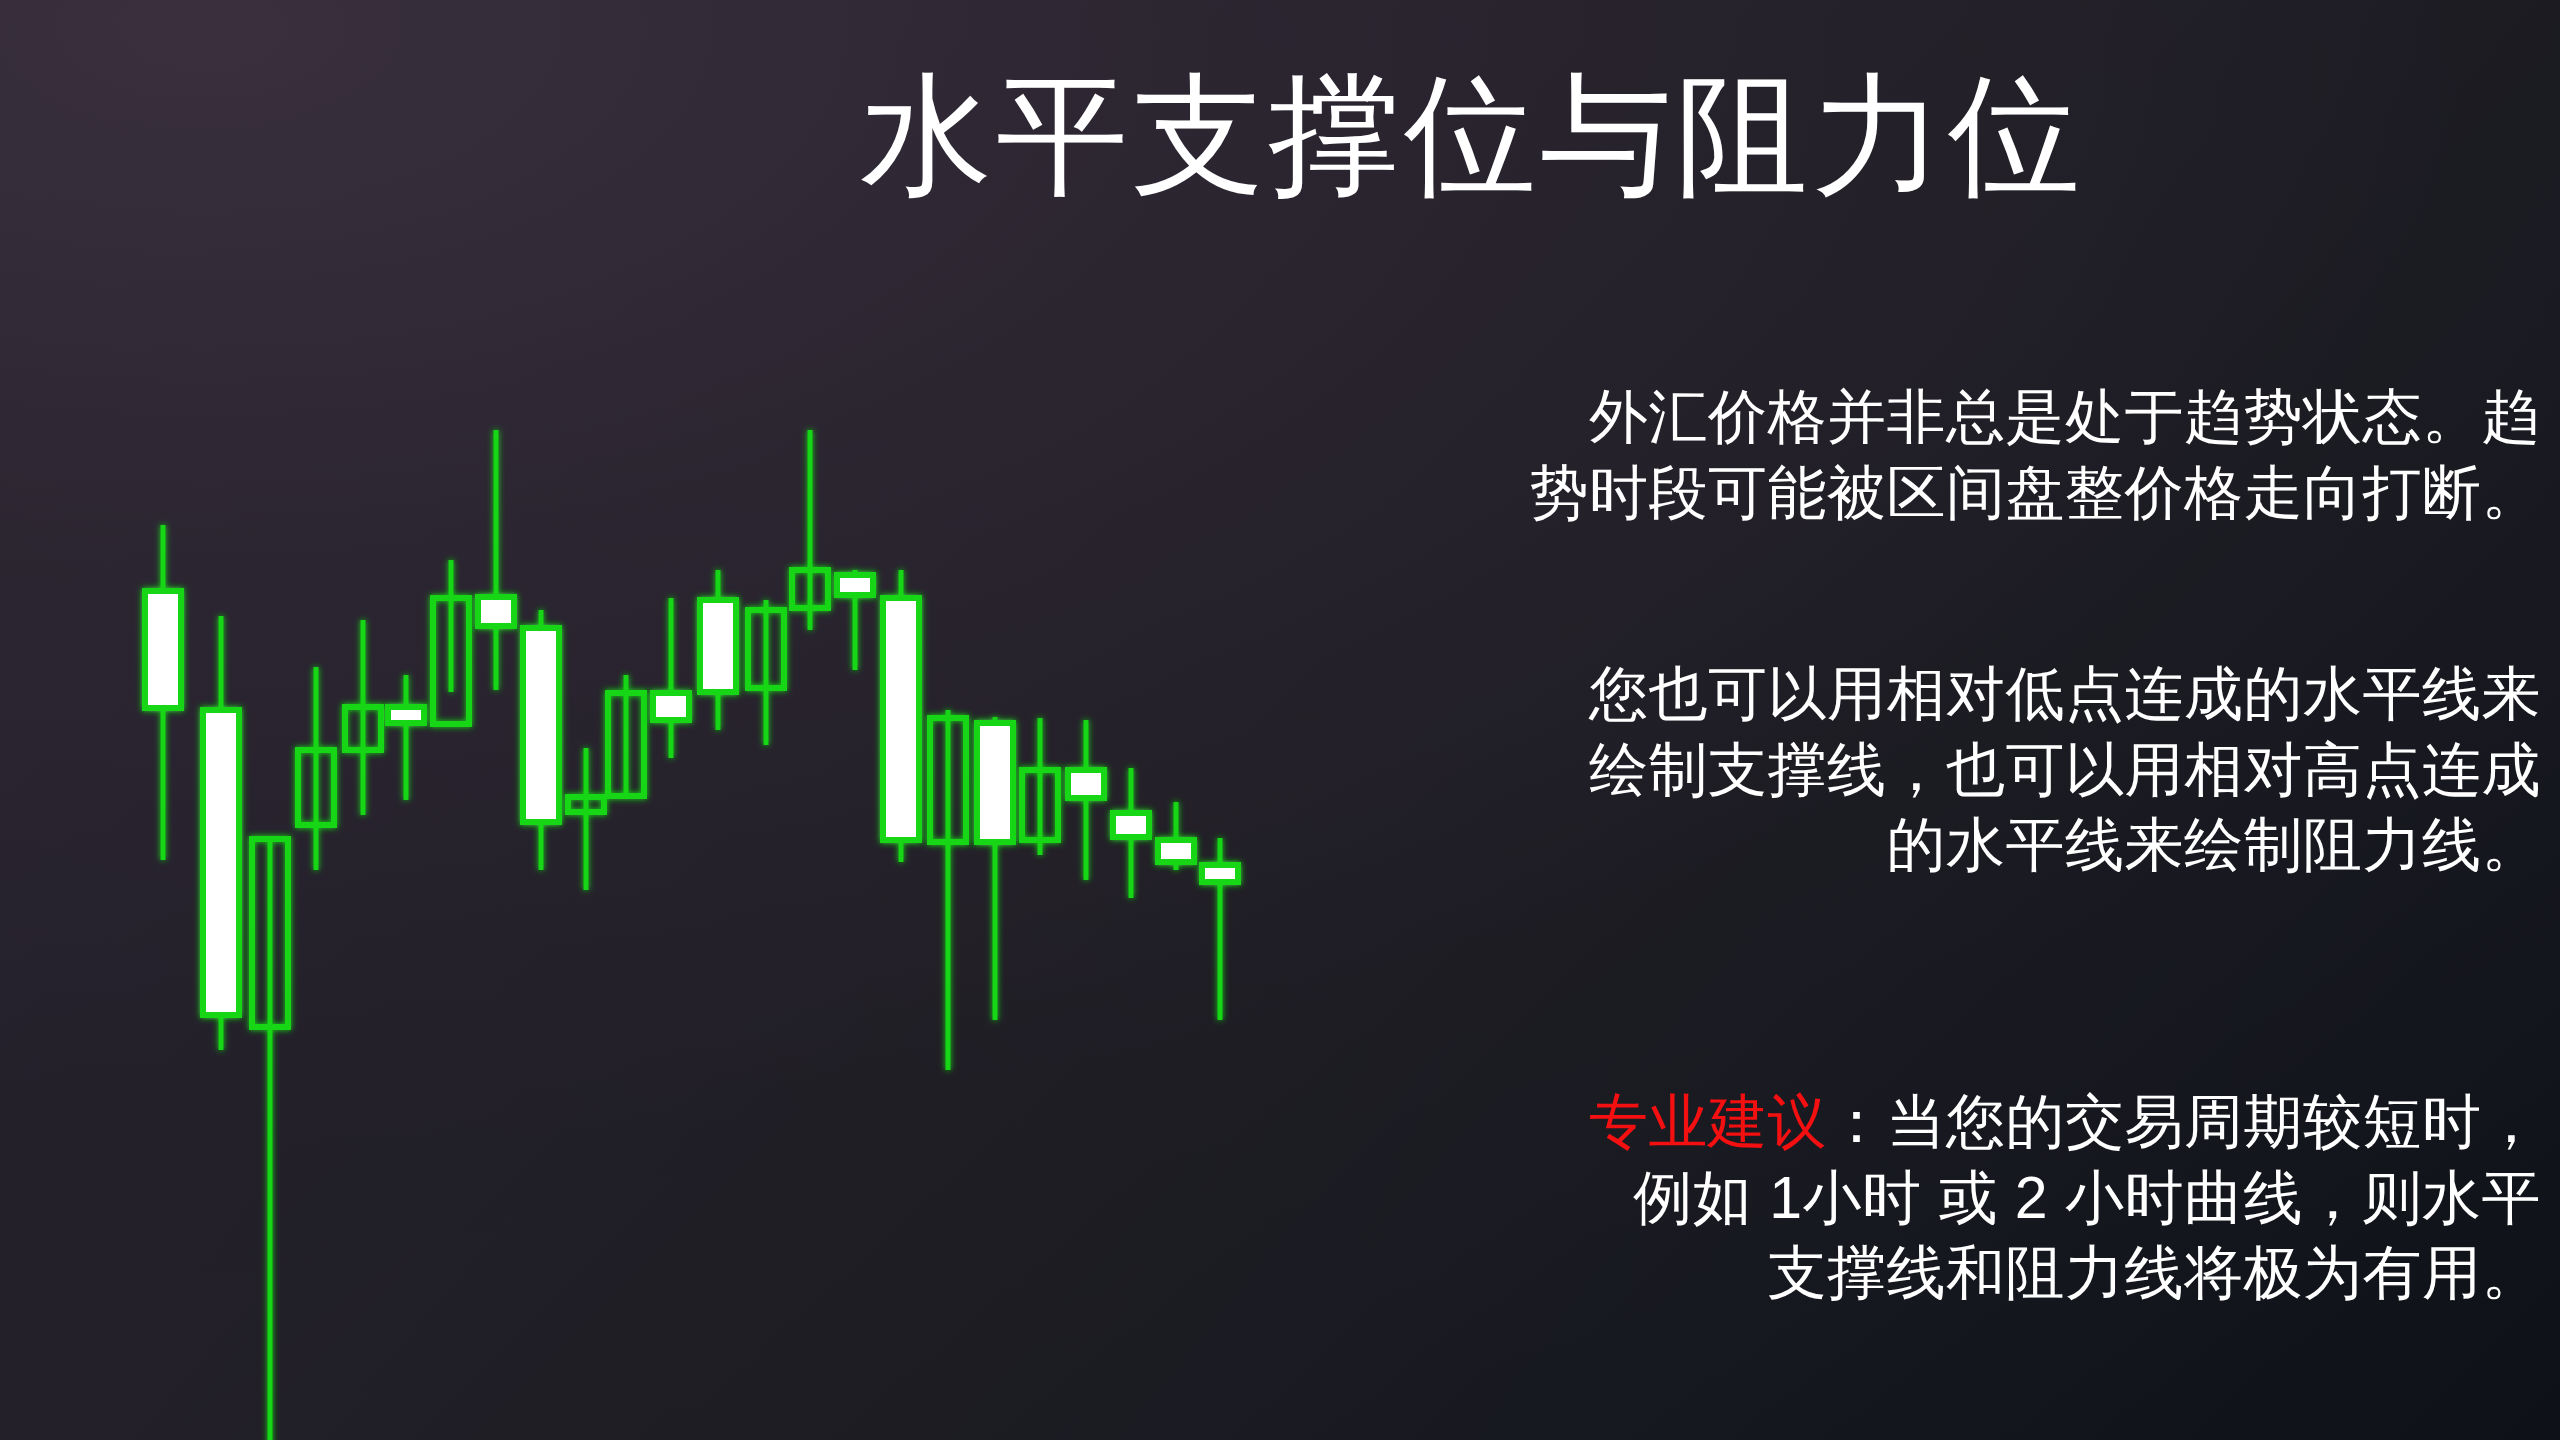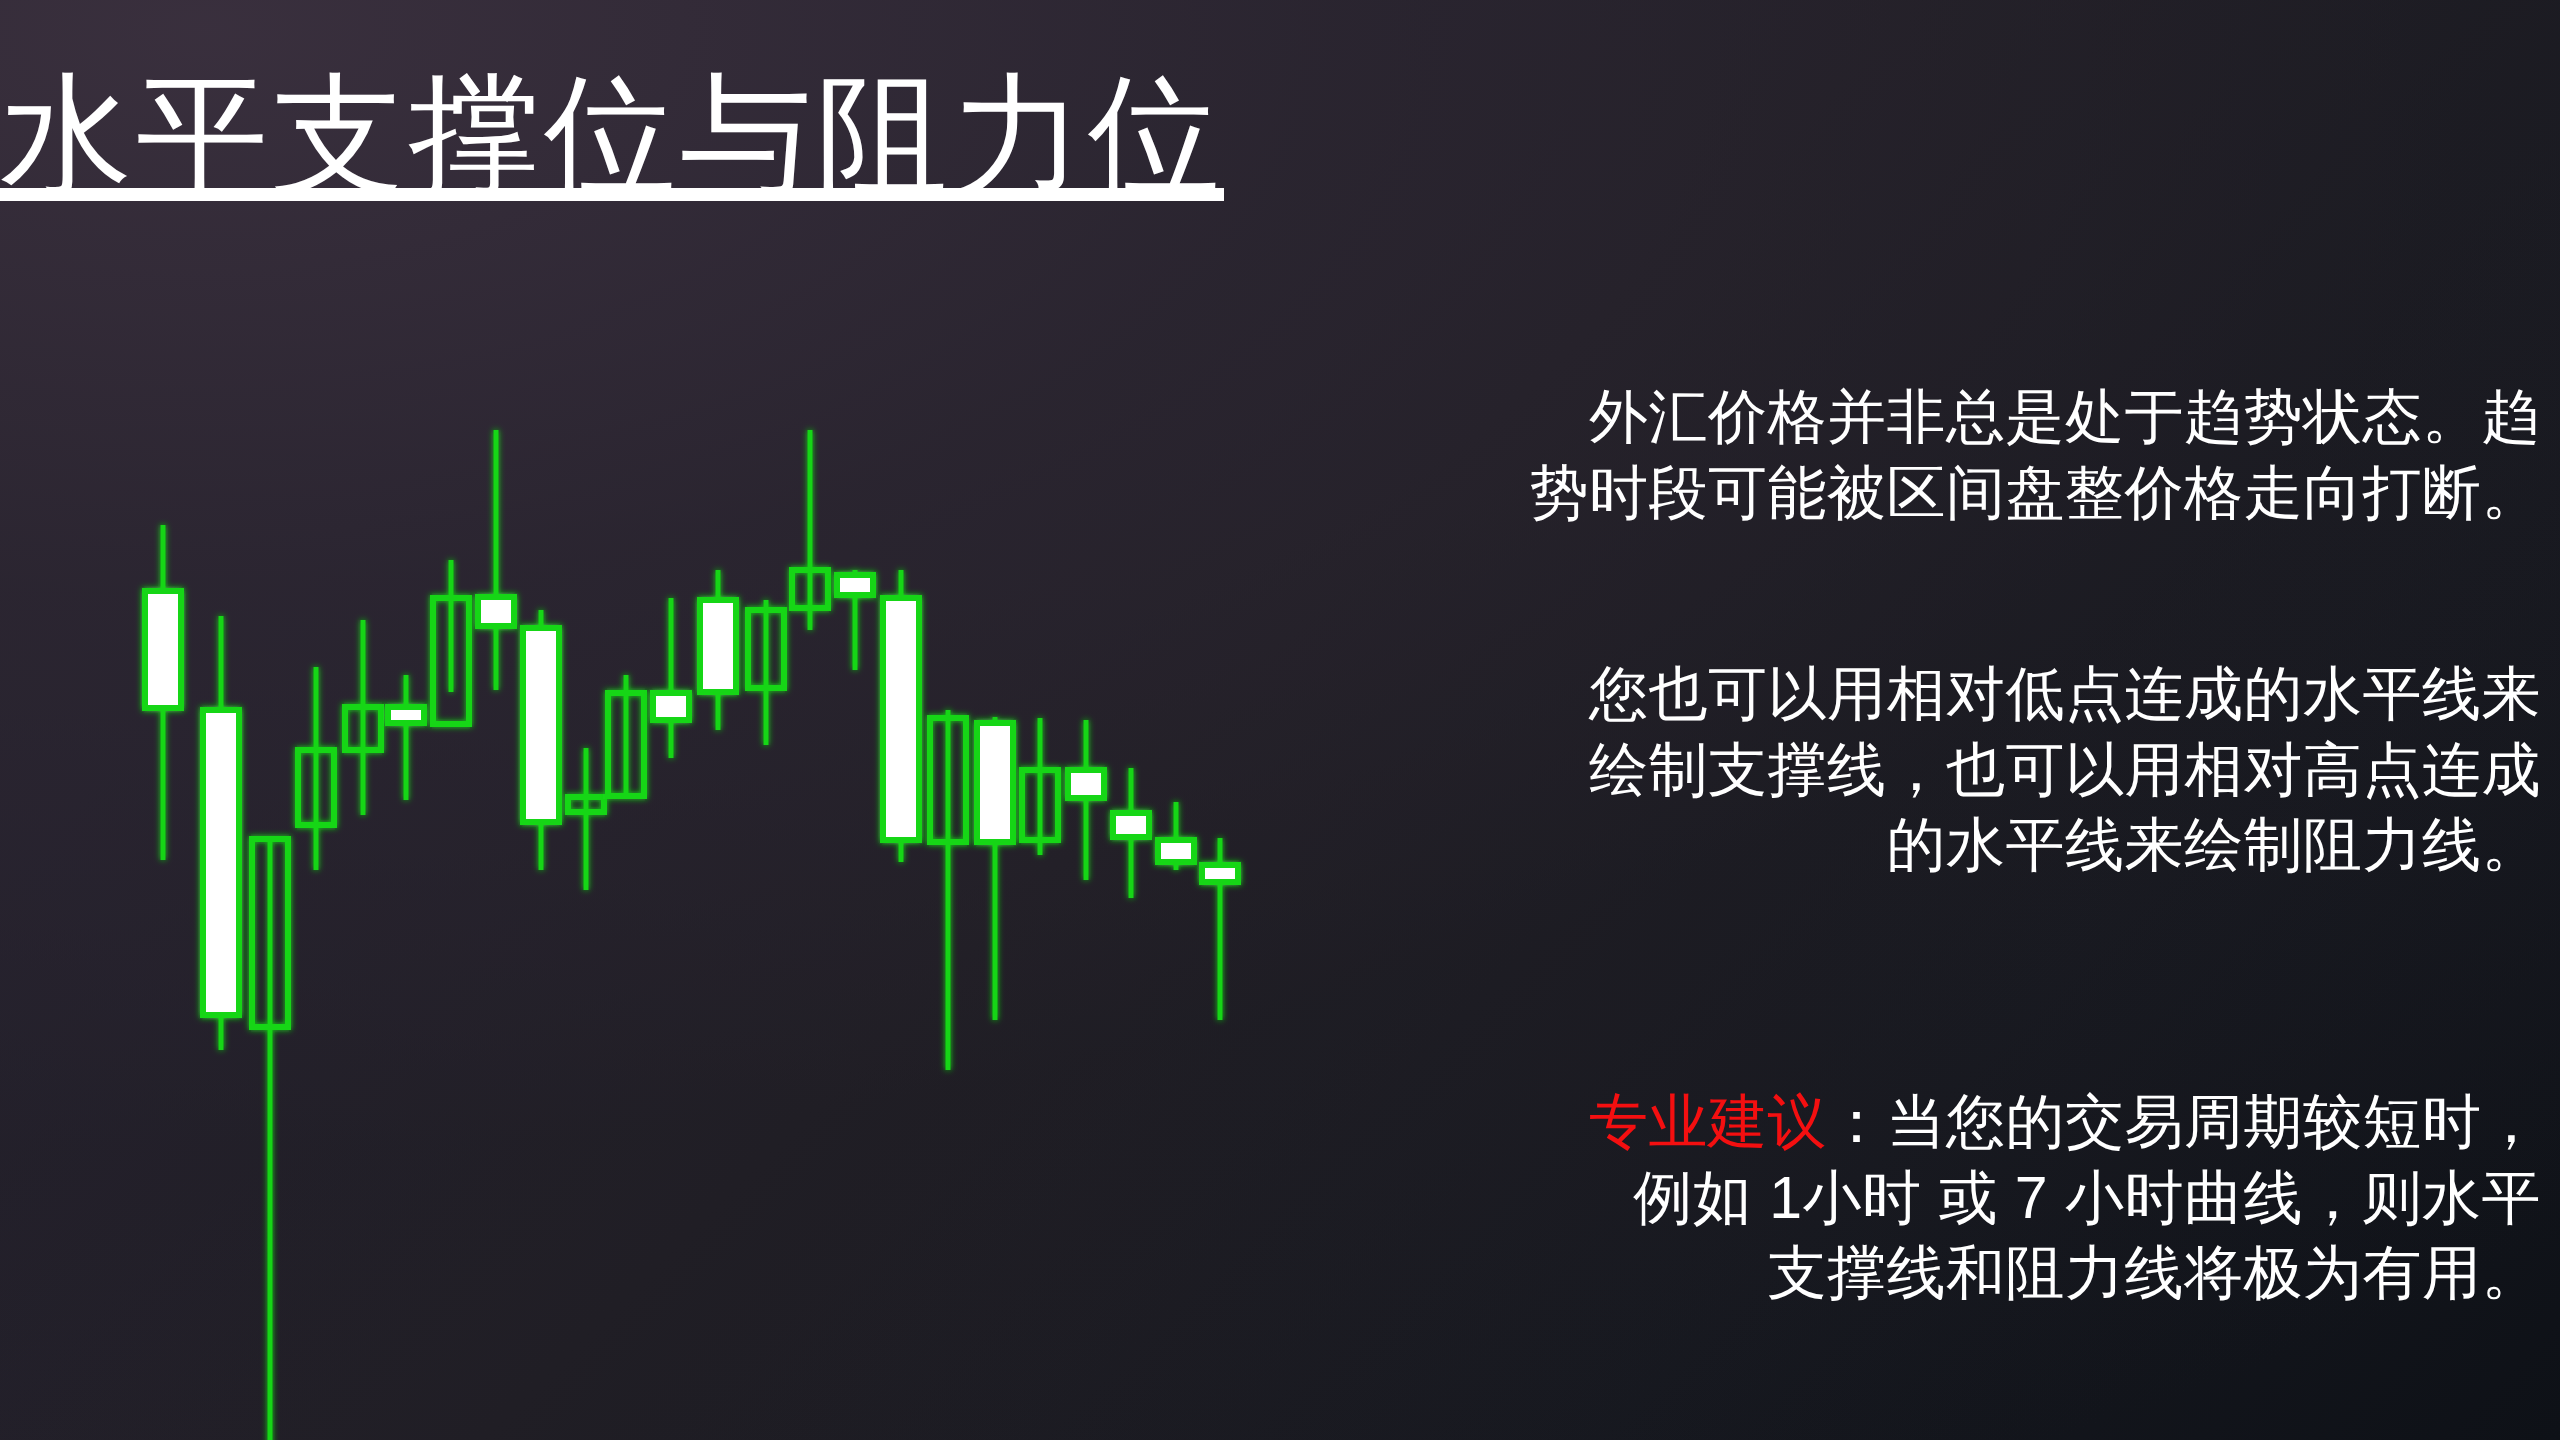--- a/index.html
+++ b/index.html
@@ -19,28 +19,27 @@
       radial-gradient(ellipse 170% 150% at 8% 2%, rgba(58,48,62,0.95) 0%, rgba(44,38,49,0.75) 26%, rgba(32,30,37,0.35) 52%, rgba(15,18,24,0) 78%),
       linear-gradient(135deg, #2b2530 0%, #262230 22%, #201e25 48%, #16181f 76%, #0e1117 100%);
   }
 
   
   .title {
     position: absolute;
     left: 0;
     top: 62px;
     width: 2084px;
-    text-align: left;
+    text-align: right;
     color: #ffffff;
     font-size: 132px;
     line-height: 1.12;
     font-weight: 400;
     letter-spacing: 4px;
     white-space: nowrap;
-    text-decoration: underline;
   }
 
   
   .chart-panel {
     position: absolute;
     left: 100px;
     top: 430px;
     width: 1260px;
     height: 700px;
   }
@@ -206,18 +205,18 @@
   <div class="copy">
     <div class="para p1">外汇价格并非总是处于趋势状态。趋
 势时段可能被区间盘整价格走向打断。</div>
 
     <div class="para p2">您也可以用相对低点连成的水平线来
 绘制支撑线，也可以用相对高点连成
 的水平线来绘制阻力线。</div>
 
     <div class="para p3">
       <span class="tip-label">专业建议</span><span>：当您的交易周期较短时，
-例如 1小时 或 7 小时曲线，则水平
+例如 1小时 或 2 小时曲线，则水平
 支撑线和阻力线将极为有用。</span>
     </div>
   </div>
 
 </div>
 
 </body></html>

